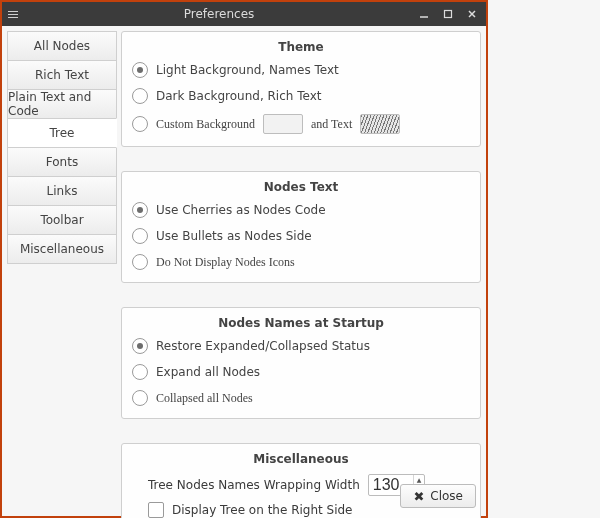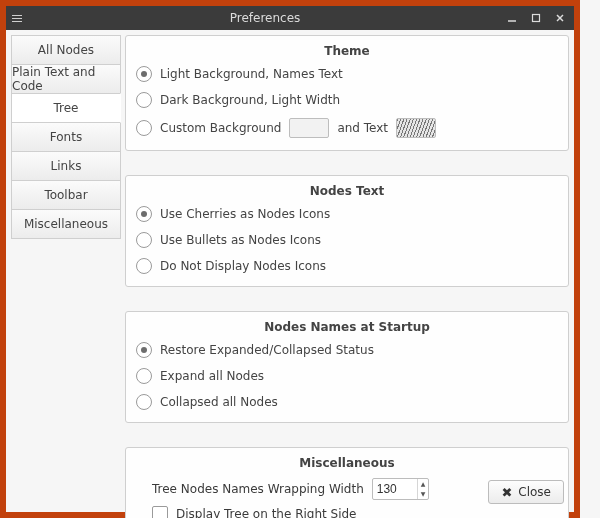--- a/index.html
+++ b/index.html
@@ -1,41 +1,41 @@
 <!DOCTYPE html>
 <html><head>
 <meta charset="utf-8">
 <style>
   html,body{margin:0;padding:0;font-family:"DejaVu Sans","Segoe UI",Arial,sans-serif;font-size:12px;color:#3a3a3a;background:#f6f6f6;}
-  .window{width:580px;height:518px;background:#f6f6f6;border:6px solid #c2410c;box-sizing:border-box;display:flex;flex-direction:column;}
+  .window{width:488px;height:518px;background:#f6f6f6;border:2px solid #c2410c;box-sizing:border-box;display:flex;flex-direction:column;}
   .titlebar{height:24px;background:#3b3b3b;color:#dcdcdc;display:flex;align-items:center;padding:0 6px;font-size:12px;}
   .titlebar .app-icon{width:14px;display:flex;flex-direction:column;gap:2px;}
   .titlebar .app-icon span{display:block;height:1px;background:#cfcfcf;width:10px;}
   .titlebar .title{flex:1;text-align:center;}
   .titlebar .win-controls{display:flex;gap:8px;align-items:center;}
   .titlebar .wc{width:16px;height:14px;display:flex;align-items:center;justify-content:center;color:#dcdcdc;}
   .titlebar svg{display:block;}
   .body{flex:1;display:flex;box-sizing:border-box;padding:5px 5px 0 5px;gap:4px;min-height:0;}
   .tabs{width:110px;display:flex;flex-direction:column;}
   .tab{border:1px solid #cfcfcf;border-right:1px solid #cfcfcf;background:linear-gradient(#fbfbfb,#ececec);height:28px;display:flex;align-items:center;justify-content:center;font-size:12px;color:#444;margin-bottom:-1px;cursor:pointer;}
   .tab.active{background:#ffffff;border-right:1px solid #ffffff;position:relative;z-index:2;}
   .content{flex:1;display:flex;flex-direction:column;gap:24px;min-height:0;}
   .panel{border:1px solid #cfcfcf;border-radius:3px;background:#fefefe;padding:8px 10px 10px 10px;}
   .panel-title{font-weight:bold;text-align:center;color:#444;margin-bottom:8px;font-size:12px;}
   .opt{display:flex;align-items:center;gap:8px;margin:4px 0 10px 0;color:#444;}
-  .opt:last-child{margin-bottom:2px;}
+  .opt:last-child{margin-bottom:2px;font-family:Liberation Serif, serif;}
   .radio{width:14px;height:14px;border:1px solid #9a9a9a;border-radius:50%;display:inline-flex;align-items:center;justify-content:center;background:#fff;}
   .radio.sel::after{content:"";width:6px;height:6px;background:#6d6d6d;border-radius:50%;}
   .swatch{display:inline-block;width:38px;height:18px;border:1px solid #bdbdbd;border-radius:2px;vertical-align:middle;}
   .swatch.hatch{background:repeating-linear-gradient(110deg,#777 0,#777 1px,#e6e6e6 1px,#e6e6e6 3px);}
   .swatch.light{background:#f2f2f2;}
   .checkbox{width:14px;height:14px;border:1px solid #9a9a9a;border-radius:2px;background:#fff;display:inline-block;}
   .misc-row{display:flex;align-items:center;gap:8px;margin:6px 16px;}
   .spin{display:inline-flex;align-items:center;border:1px solid #bcbcbc;border-radius:2px;background:#fff;height:20px;}
-  .spin input{border:none;width:36px;text-align:left;padding:0 4px;font-size:12px;outline:none;background:transparent;color:#333;}
+  .spin input{border:none;width:36px;text-align:left;padding:0 4px;font-size:16px;outline:none;background:transparent;color:#333;}
   .spin .arrows{display:flex;flex-direction:column;border-left:1px solid #d6d6d6;height:100%;}
   .spin .arrows span{font-size:6px;line-height:8px;padding:1px 3px;color:#555;cursor:pointer;}
   .footer{display:flex;justify-content:flex-end;padding:6px 10px 8px 10px;}
   .btn{border:1px solid #bcbcbc;border-radius:3px;background:linear-gradient(#fdfdfd,#ececec);padding:4px 12px;display:flex;align-items:center;gap:6px;font-size:12px;color:#333;cursor:pointer;}
   .btn .xicon{font-weight:bold;font-size:13px;line-height:1;color:#333;}
 </style>
 </head>
 <body>
 
 <div class="window">
@@ -63,58 +63,59 @@
             <line x1="2" y1="2" x2="8" y2="8" stroke="#dcdcdc" stroke-width="1.5"></line>
             <line x1="8" y1="2" x2="2" y2="8" stroke="#dcdcdc" stroke-width="1.5"></line>
           </svg>
       </div>
     </div>
   </div>
 
   <div class="body">
     <div class="tabs" id="tabs">
         <div class="tab">All Nodes</div>
+        <div class="tab">Rich Text</div>
         <div class="tab">Plain Text and Code</div>
         <div class="tab active">Tree</div>
         <div class="tab">Fonts</div>
         <div class="tab">Links</div>
         <div class="tab">Toolbar</div>
         <div class="tab">Miscellaneous</div>
       </div>
 
     <div class="content">
 
       <div class="panel">
         <div class="panel-title">Theme</div>
         <div class="opt">
           <span class="radio sel"></span>
           <span>Light Background, Names Text</span>
         </div>
         <div class="opt">
           <span class="radio"></span>
-          <span>Dark Background, Light Width</span>
+          <span>Dark Background, Rich Text</span>
         </div>
         <div class="opt">
           <span class="radio"></span>
           <span>Custom Background</span>
           <span class="swatch light"></span>
           <span>and Text</span>
           <span class="swatch hatch"></span>
         </div>
       </div>
 
       <div class="panel">
         <div class="panel-title">Nodes Text</div>
         <div class="opt">
           <span class="radio sel"></span>
-          <span>Use Cherries as Nodes Icons</span>
+          <span>Use Cherries as Nodes Code</span>
         </div>
         <div class="opt">
           <span class="radio"></span>
-          <span>Use Bullets as Nodes Icons</span>
+          <span>Use Bullets as Nodes Side</span>
         </div>
         <div class="opt">
           <span class="radio"></span>
           <span>Do Not Display Nodes Icons</span>
         </div>
       </div>
 
       <div class="panel">
         <div class="panel-title">Nodes Names at Startup</div>
         <div class="opt">

